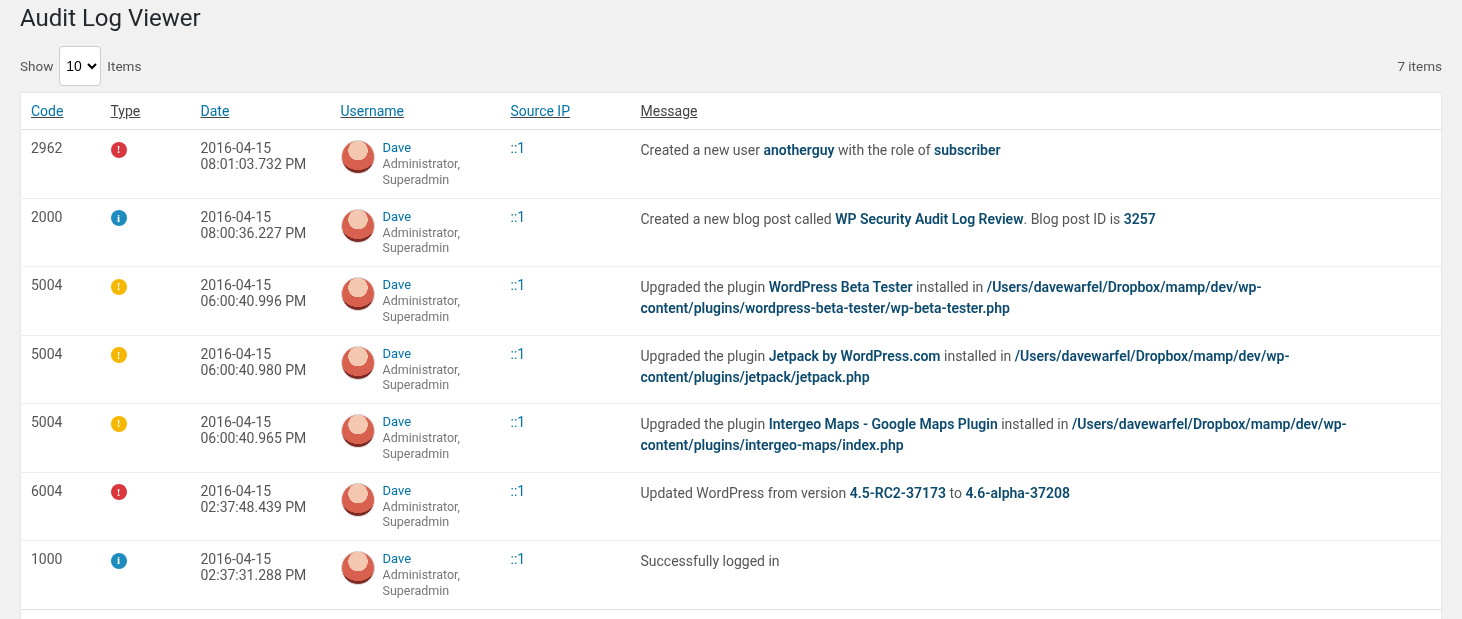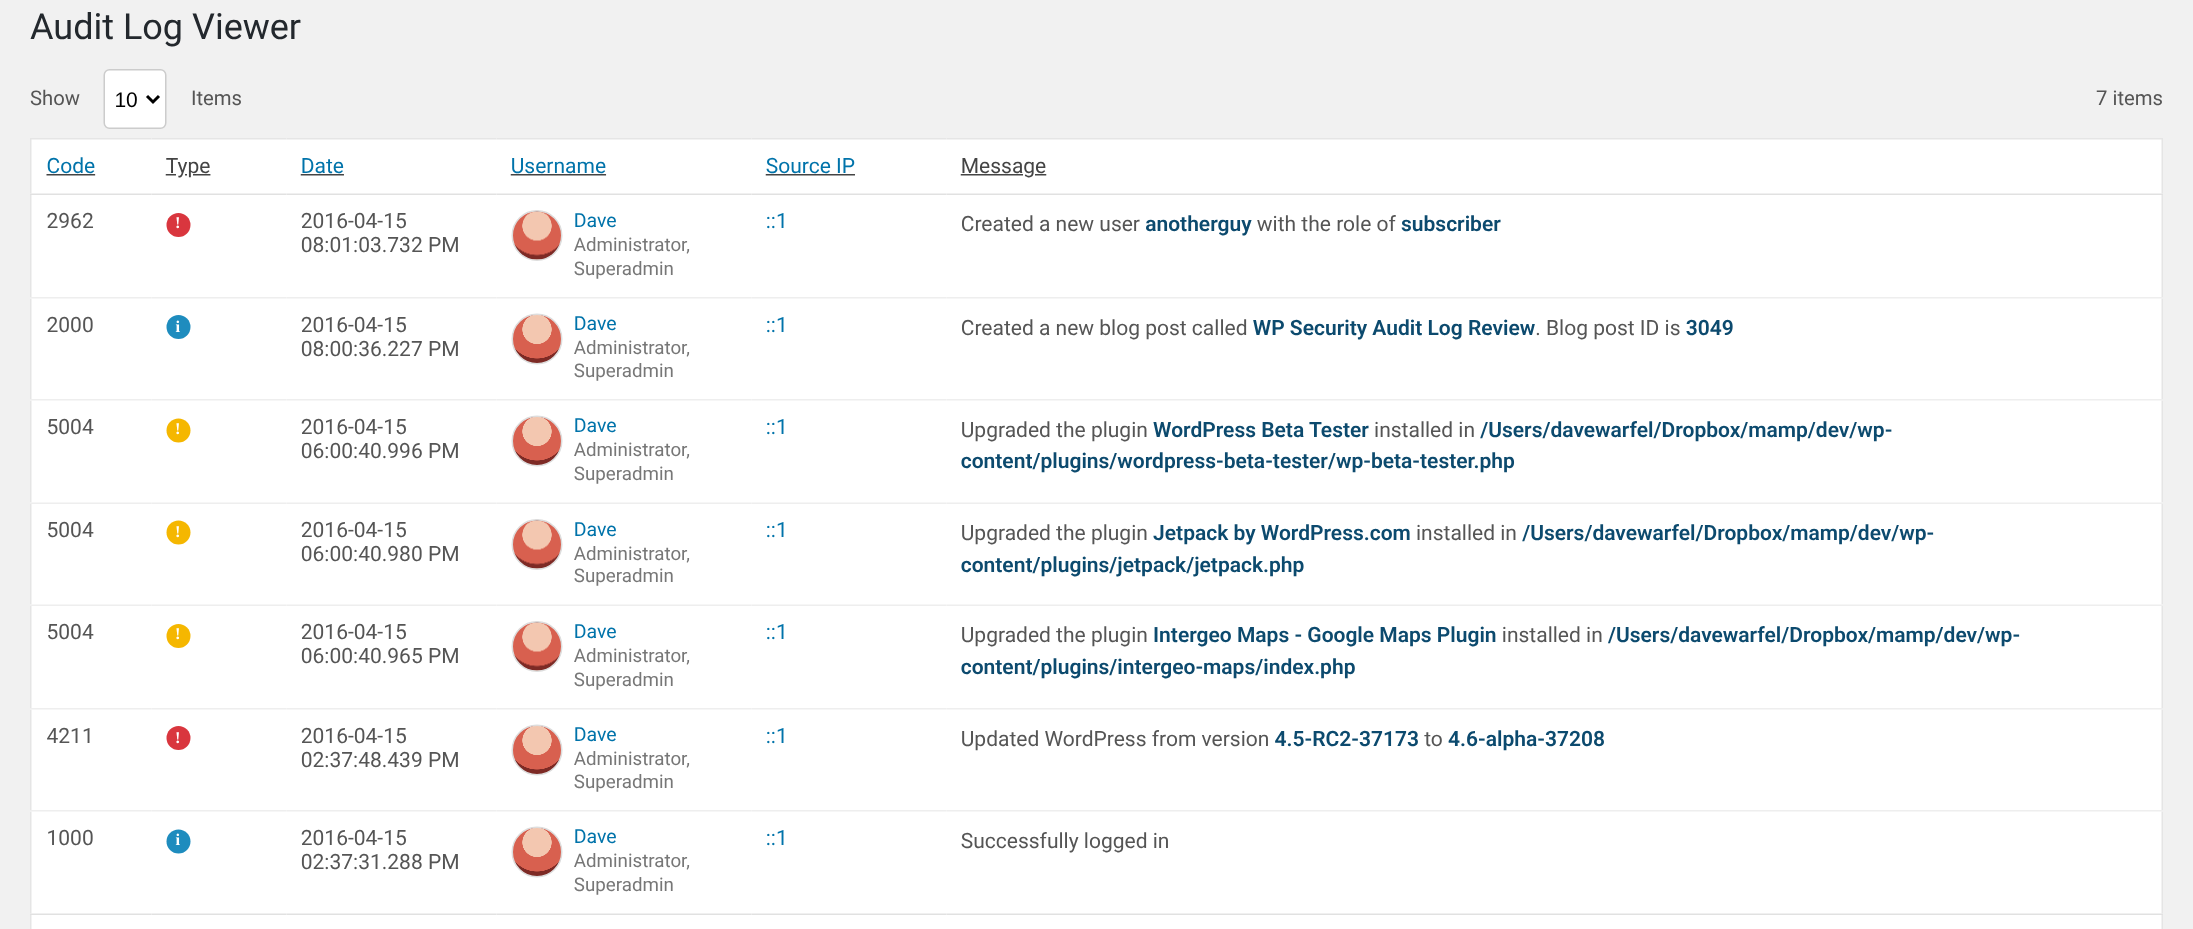--- a/index.html
+++ b/index.html
@@ -19,21 +19,21 @@
     padding: 0;
   }
   .toolbar {
     display: flex;
     justify-content: space-between;
     align-items: center;
     margin-bottom: 6px;
     font-size: 13.5px;
     color: #555;
   }
-  .toolbar-left { display: flex; align-items: center; gap: 16px; }
+  .toolbar-left { display: flex; align-items: center; gap: 6px; }
   select.show-select {
     font-size: 14px;
     padding: 2px 2px;
     border: 1px solid #ccc;
     border-radius: 4px;
     background: #fff;
     height: 40px;
   }
   table.log-table {
     width: 100%;
@@ -170,21 +170,21 @@
             <div class="user-cell">
               <div class="avatar"></div>
               <div class="user-meta">
                 <a class="user-name">Dave</a>
                 <span class="user-role">Administrator, Superadmin</span>
               </div>
             </div>
           </td>
           <td><a class="ip-link">::1</a></td>
           <td>
-            <div class="msg">Created a new blog post called <strong>WP Security Audit Log Review</strong>. Blog post ID is <strong>3049</strong></div>
+            <div class="msg">Created a new blog post called <strong>WP Security Audit Log Review</strong>. Blog post ID is <strong>3257</strong></div>
           </td>
         </tr>
         <tr>
           <td>5004</td>
           <td><span class="type-icon type-warning">!</span></td>
           <td>
             <div>2016-04-15</div>
             <div>06:00:40.996 PM</div>
           </td>
           <td>
@@ -237,21 +237,21 @@
                 <span class="user-role">Administrator, Superadmin</span>
               </div>
             </div>
           </td>
           <td><a class="ip-link">::1</a></td>
           <td>
             <div class="msg">Upgraded the plugin <strong>Intergeo Maps - Google Maps Plugin</strong> installed in <strong>/Users/davewarfel/Dropbox/mamp/dev/wp-content/plugins/intergeo-maps/index.php</strong></div>
           </td>
         </tr>
         <tr>
-          <td>4211</td>
+          <td>6004</td>
           <td><span class="type-icon type-critical">!</span></td>
           <td>
             <div>2016-04-15</div>
             <div>02:37:48.439 PM</div>
           </td>
           <td>
             <div class="user-cell">
               <div class="avatar"></div>
               <div class="user-meta">
                 <a class="user-name">Dave</a>

